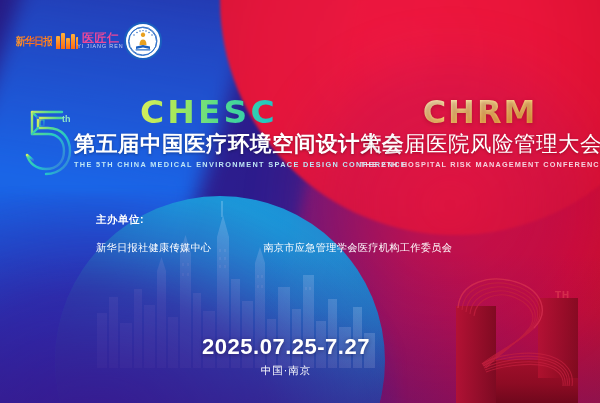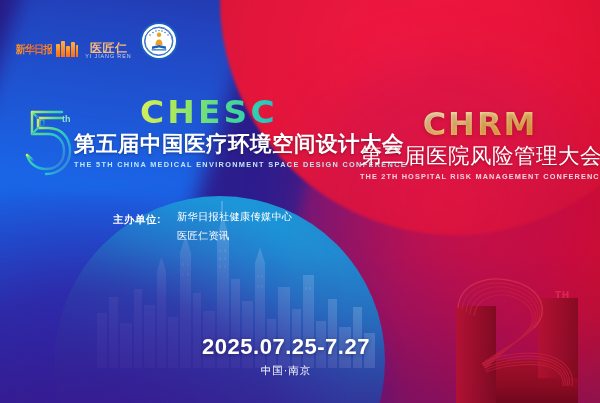--- a/index.html
+++ b/index.html
@@ -177,22 +177,22 @@
     height: 135px;
   }
   .deco-two svg { display: block; }
 
   
   .logo-bar {
     position: absolute;
     left: 16px;
     top: 22px;
     display: flex;
-    align-items: flex-end;
-    gap: 12px;
+    align-items: center;
+    gap: 4px;
     z-index: 12;
   }
 
   .logo-xhrb {
     position: relative;
     width: 62px;
     height: 22px;
     display: flex;
     align-items: center;
     justify-content: center;
@@ -224,21 +224,21 @@
 
   .logo-yjr {
     display: flex;
     flex-direction: column;
     align-items: center;
     line-height: 1;
   }
   .logo-yjr .cn {
     font-size: 12px;
     font-weight: bold;
-    color: #fdba74;
+    color: #ec4899;
     letter-spacing: 0.5px;
     font-family: Liberation Serif, serif;
   }
   .logo-yjr .en {
     font-size: 3.6px;
     color: #c9d3f0;
     letter-spacing: 0.6px;
     margin-top: 2.5px;
     transform: scale(1.5);
   }
@@ -336,21 +336,21 @@
     font-weight: bold;
     color: #bfe6f5;
     letter-spacing: 1.35px;
     white-space: nowrap;
   }
 
   
   .block-right {
     position: absolute;
     left: 360px;
-    top: 12px;
+    top: 0;
     width: 240px;
     text-align: center;
   }
   .chrm {
     font-size: 32px;
     font-weight: 900;
     letter-spacing: 2px;
     line-height: 1;
     font-family: "DejaVu Sans", "Liberation Sans", sans-serif;
     background: linear-gradient(170deg,
@@ -379,43 +379,45 @@
     font-size: 7.3px;
     font-weight: bold;
     color: #f5d3de;
     letter-spacing: 1.15px;
     white-space: nowrap;
   }
 
   
   .organizers {
     position: absolute;
-    left: 113px;
+    left: 96px;
     top: 212px;
     z-index: 11;
     display: flex;
     align-items: flex-start;
     gap: 16px;
+    flex-direction: column;
   }
   .org-label {
     font-size: 10.5px;
     font-weight: bold;
     color: #ffffff;
     letter-spacing: 0.5px;
     white-space: nowrap;
     padding-top: 1px;
   }
   .org-cols {
     display: flex;
     gap: 52px;
   }
   .org-col {
     display: flex;
     flex-direction: column;
-    gap: 9px;
+    gap: 16px;
+    align-items: center;
   }
   .org-item {
     font-size: 10.2px;
     color: #ffffff;
     white-space: nowrap;
     letter-spacing: 0.3px;
     line-height: 1;
   }
 
   
@@ -639,23 +641,23 @@
       <div class="cn-right">第二届医院风险管理大会</div>
       <div class="en-right">THE 2TH HOSPITAL RISK MANAGEMENT CONFERENCE</div>
     </div>
   </div>
 
   <div class="organizers">
     <div class="org-label">主办单位:</div>
     <div class="org-cols">
       <div class="org-col">
         <div class="org-item">新华日报社健康传媒中心</div>
-        <div class="org-item">医匠仁资讯</div>
       </div>
       <div class="org-col">
+        <div class="org-item">南京市应急管理学会医疗机构工作委员会</div>
       </div>
     </div>
   </div>
 
   <div class="date-wrap">
     <div class="date-main">2025.07.25-7.27</div>
     <div class="date-loc">中国·南京</div>
   </div>
 
 </div>

